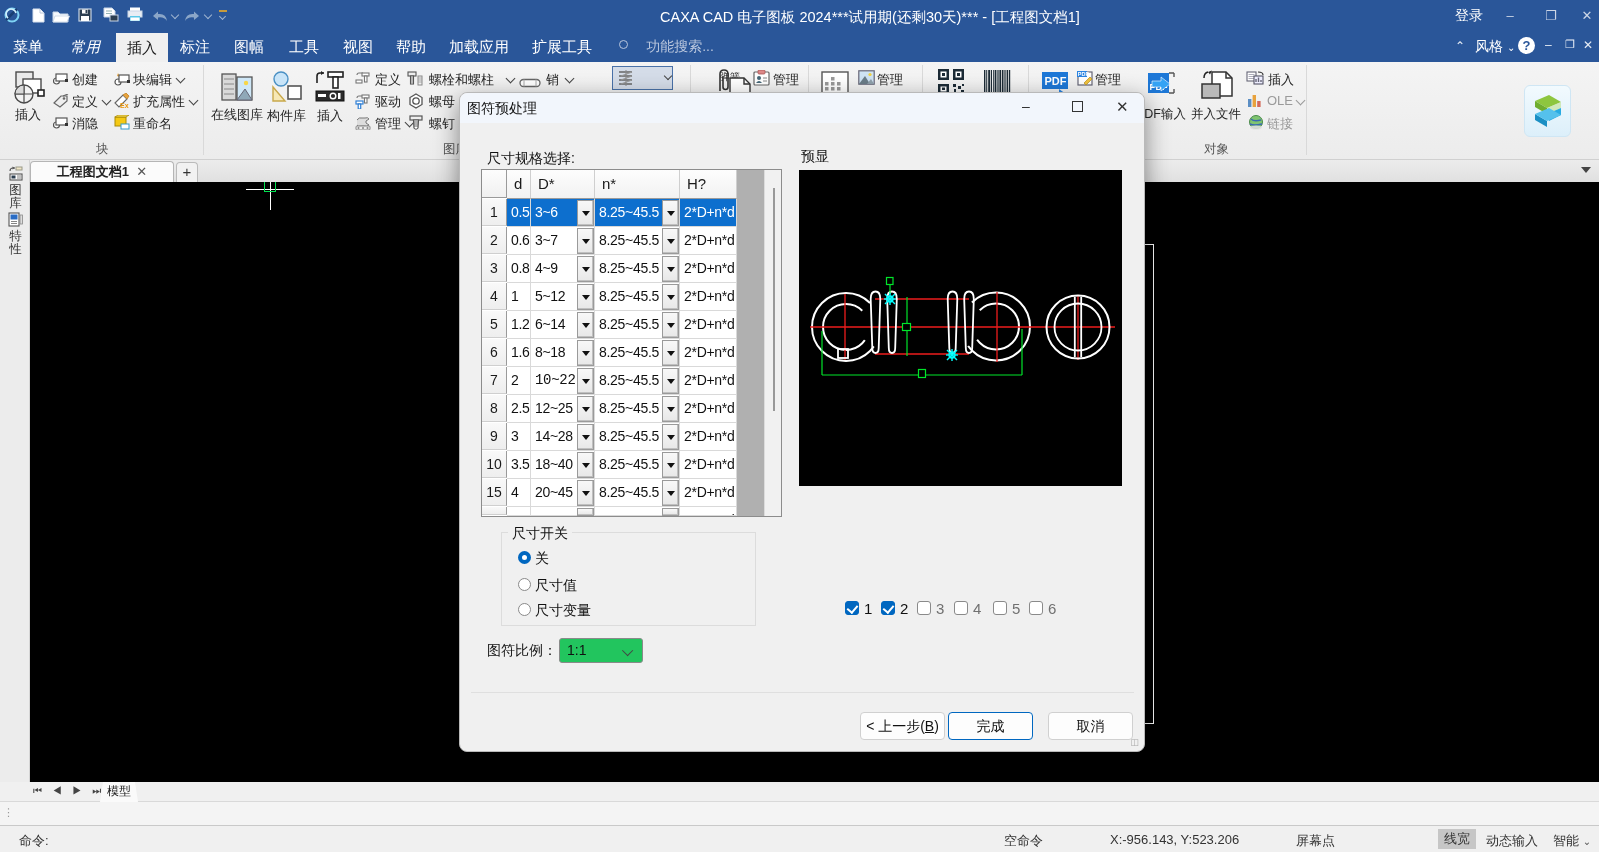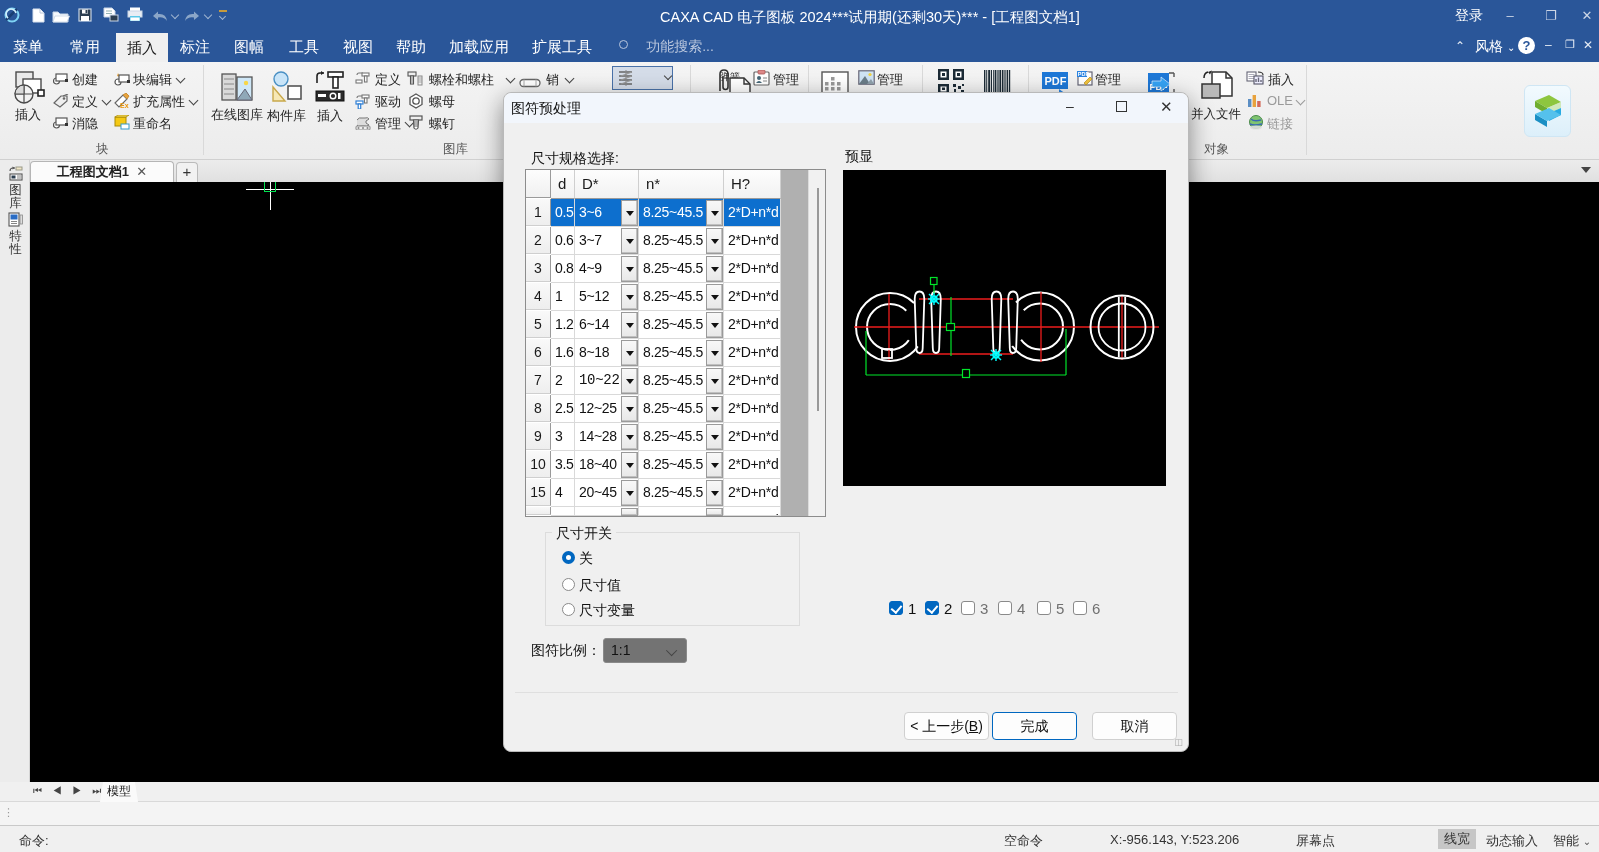--- a/index.html
+++ b/index.html
@@ -27,21 +27,21 @@
 
 #sidebar{position:absolute;left:0;top:160px;width:30px;height:622px;background:#ececec;border-right:1px solid #d5d5d5;}
 
 #canvas{position:absolute;left:30px;top:182px;width:1569px;height:600px;background:#000;}
 
 #navrow{position:absolute;left:0;top:782px;width:1599px;height:20px;background:#f0f0f0;border-bottom:1px solid #d9d9d9;}
 #cmdrow{position:absolute;left:0;top:802px;width:1599px;height:24px;background:#f4f4f4;border-bottom:1px solid #c9c9c9;}
 #statusbar{position:absolute;left:0;top:826px;width:1599px;height:26px;background:#f0f0f0;font-size:13px;color:#333;}
 .stitem{position:absolute;top:6px;font-size:13px;color:#333;white-space:nowrap;}
 
-#dialog{position:absolute;left:459px;top:92px;width:686px;height:660px;background:#f0f0f0;border:1px solid #b9b9b9;border-radius:8px;box-shadow:0 8px 24px rgba(0,0,0,0.45);margin-left:44px;}
+#dialog{position:absolute;left:459px;top:92px;width:686px;height:660px;background:#f0f0f0;border:1px solid #b9b9b9;border-radius:8px;box-shadow:0 8px 24px rgba(0,0,0,0.45);}
 #dlgtitle{position:absolute;left:0;top:0;width:100%;height:30px;background:#f2f6fc;border-radius:8px 8px 0 0;font-size:14px;color:#111;}
 .dlabel{position:absolute;font-size:14px;color:#111;white-space:nowrap;}
 
 #tbl{position:absolute;left:21px;top:76px;width:301px;height:348px;background:#fff;border:1px solid #8c8c8c;}
 .hcell{position:absolute;top:0;height:29px;background:linear-gradient(#fdfdfd,#f2f2f2);border-right:1px solid #cfcfcf;border-bottom:1px solid #9a9a9a;font-size:15px;color:#1a1a1a;line-height:28px;padding-left:7px;}
 .rowhdr{position:absolute;left:0;width:25px;background:linear-gradient(#f9f9f9,#eee);border-right:1px solid #9a9a9a;border-bottom:1px solid #cfcfcf;font-size:14px;color:#1a1a1a;text-align:center;line-height:26px;}
 .cell{position:absolute;height:28px;border-right:1px solid #d9d9d9;border-bottom:1px solid #d9d9d9;font-size:14px;color:#111;line-height:27px;padding-left:4px;white-space:nowrap;overflow:hidden;letter-spacing:-0.3px;}
 .selc{background:#0d6fce;color:#fff;}
 .ddbtn{position:absolute;overflow:hidden;width:17px;height:26px;background:linear-gradient(#f8f8f8,#e8e8e8);border:1px solid #9a9a9a;box-shadow:inset -1px -1px 0 #c0c0c0;}
 .ddbtn:after{content:"";position:absolute;left:4px;top:10px;border-left:4px solid transparent;border-right:4px solid transparent;border-top:5px solid #111;}
@@ -52,21 +52,21 @@
 #grpbox{position:absolute;left:41px;top:439px;width:255px;height:94px;border:1px solid #dcdcdc;}
 #grpboxlbl{position:absolute;left:48px;top:432px;background:#f0f0f0;padding:0 4px;font-size:14px;color:#111;}
 .radio{position:absolute;width:13px;height:13px;border-radius:50%;background:#fff;border:1px solid #8a8a8a;}
 .radio.on{border:4px solid #0067c0;}
 .rlabel{position:absolute;font-size:14px;color:#111;}
 .cb{position:absolute;width:14px;height:14px;border-radius:3px;background:#fff;border:1px solid #8a8a8a;top:508px;}
 .cb.on{background:#0067c0;border-color:#0067c0;}
 .cb.on:after{content:"";position:absolute;left:3px;top:1px;width:5px;height:8px;border:solid #fff;border-width:0 2px 2px 0;transform:rotate(40deg);}
 .cblabel{position:absolute;top:507px;font-size:15px;}
 
-#combo{position:absolute;left:99px;top:545px;width:84px;height:25px;background:#737373;border:1px solid #8a8a8a;border-radius:3px;font-size:14px;color:#111;line-height:23px;padding-left:7px;}
+#combo{position:absolute;left:99px;top:545px;width:84px;height:25px;background:#22c55e;border:1px solid #8a8a8a;border-radius:3px;font-size:14px;color:#111;line-height:23px;padding-left:7px;}
 #combo:after{content:"";position:absolute;right:9px;top:9px;width:7px;height:7px;border:solid #444;border-width:0 0 1.5px 1.5px;transform:rotate(-45deg) translateY(-2px);}
 
 .dbtn{position:absolute;top:619px;width:85px;height:28px;background:#fdfdfd;border:1px solid #d0d0d0;border-radius:4px;font-size:14px;color:#111;text-align:center;line-height:26px;}
 #btn-done{border:1.6px solid #0067c0;}
 #dlgsep{position:absolute;left:11px;top:599px;width:663px;height:1px;background:#dfdfdf;}
 </style>
 </head>
 <body>
 <div id="app">
 
@@ -122,21 +122,21 @@
     <div class="abs" style="left:220px;top:14px;width:6px;height:5px;border:solid #9fb4d0;border-width:0 0 1.4px 1.4px;transform:rotate(-45deg);width:5px;"></div>
     <div id="titletext">CAXA CAD 电子图板 2024***试用期(还剩30天)*** - [工程图文档1]</div>
     <div class="abs" style="left:1455px;top:7px;font-size:14px;color:#fff;">登录</div>
     <div class="winbtn" style="left:1487px;">–</div>
     <div class="winbtn" style="left:1528px;">❐</div>
     <div class="winbtn" style="left:1564px;">✕</div>
   </div>
 
   <div id="menubar">
     <div class="menuitem" style="left:10px;width:36px;">菜单</div>
-    <div class="menuitem" style="left:67px;width:36px;">常用</div>
+    <div class="menuitem" style="left:67px;width:36px;font-style:italic;">常用</div>
     <div class="menuitem" style="left:177px;width:36px;">标注</div>
     <div class="menuitem" style="left:231px;width:36px;">图幅</div>
     <div class="menuitem" style="left:286px;width:36px;">工具</div>
     <div class="menuitem" style="left:340px;width:36px;">视图</div>
     <div class="menuitem" style="left:393px;width:36px;">帮助</div>
     <div class="menuitem" style="left:446px;width:66px;">加载应用</div>
     <div class="menuitem" style="left:529px;width:66px;">扩展工具</div>
     <div class="menuitem" style="left:640px;width:80px;color:#b9c6dd;font-size:14px;">功能搜索...</div>
     <div class="abs" style="left:619px;top:9px;width:9px;height:9px;border:1.5px solid #b9c6dd;border-radius:50%;"></div>
     <div class="abs" style="left:1455px;top:8px;color:#e6ecf5;font-size:12px;">⌃</div>

